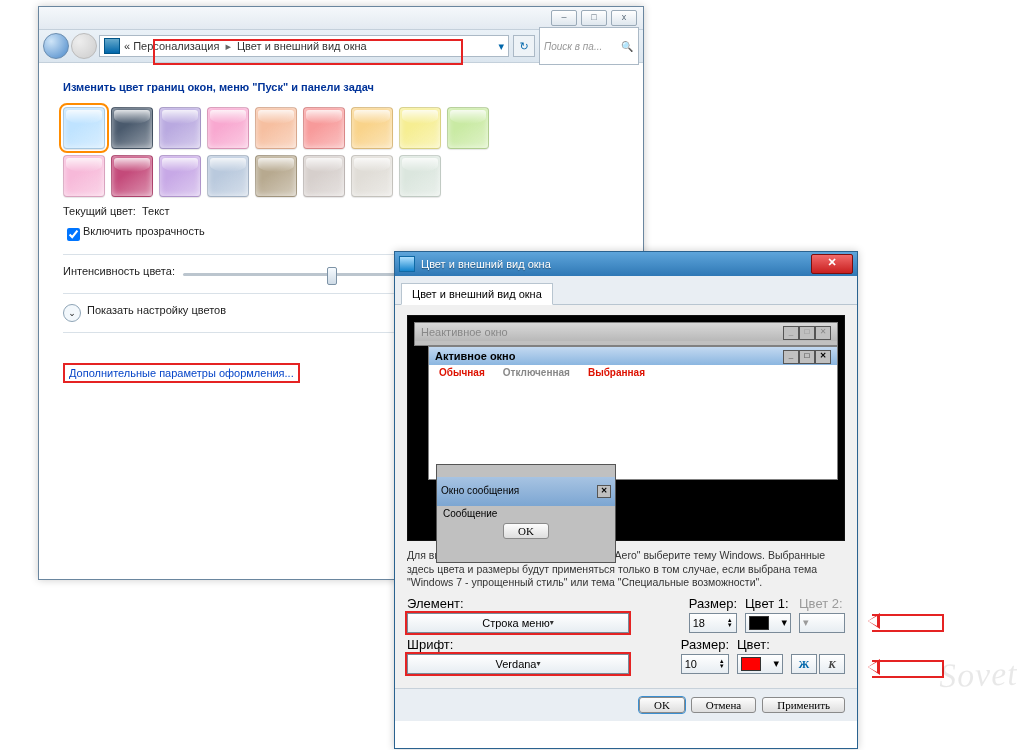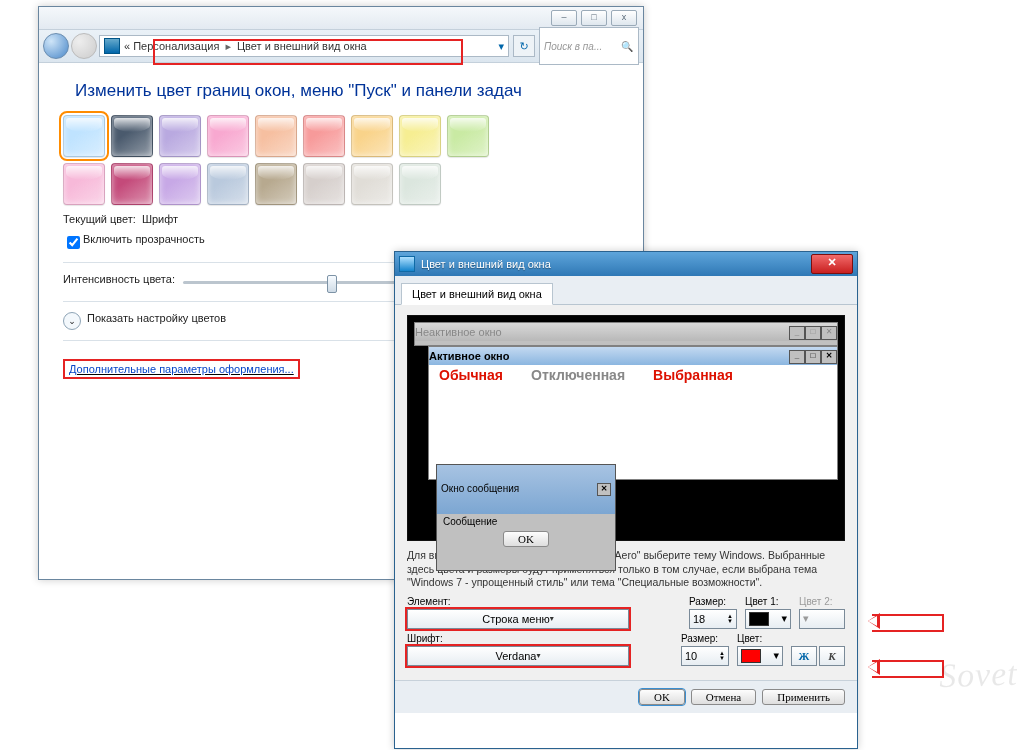--- a/index.html
+++ b/index.html
@@ -12,65 +12,65 @@
 .navbtn { width:24px; height:24px; border-radius:50%; background:radial-gradient(circle at 30% 30%,#cfe5f8,#4a88c9); border:1px solid #6a8db0; position:relative; margin-right:2px; }
 .navbtn.fwd { background:radial-gradient(circle at 30% 30%,#eee,#ccc); border-color:#bbb; }
 .crumb { flex:1; border:1px solid #abb9c6; background:#fff; height:20px; display:flex; align-items:center; font-size:11px; color:#333; padding:0 4px; position:relative; margin-right:4px; }
 .crumb-hilite1 { position:absolute; border:2px solid #e52323; left:114px; top:32px; width:306px; height:22px; pointer-events:none; }
 .crumbicon { width:14px; height:14px; background:linear-gradient(#6ac,#06a); margin-right:4px; border:1px solid #058; }
 .crumb .arr { margin:0 6px; color:#666; }
 .refresh { width:20px; height:20px; border:1px solid #abb9c6; background:#eef3f7; margin-right:4px; display:flex; align-items:center; justify-content:center; color:#06a; }
 .search { width:90px; height:20px; border:1px solid #abb9c6; background:#fff; display:flex; align-items:center; font-size:10px; color:#999; padding:8px 4px; font-style:italic; }
 .search .mag { margin-left:auto; color:#06a; font-style:normal; }
 .content { padding:18px 24px; }
-h2.hdr { color:#003399; font-size:17px; font-weight:normal; margin:0 12px 14px; }
+h2.hdr { color:#003399; font-size:11px; font-weight:bold; margin:0 0 14px; }
 .swatches { display:flex; gap:6px; margin-bottom:6px; }
 .sw { width:40px; height:40px; border-radius:4px; position:relative; border:1px solid rgba(0,0,0,.12); box-shadow:inset 0 0 6px rgba(255,255,255,.6), 0 1px 1px rgba(0,0,0,.1); }
 .sw.sel { outline:2px solid #ff8c00; outline-offset:2px; }
 .sw::after { content:""; position:absolute; left:2px; right:2px; top:2px; height:14px; background:linear-gradient(rgba(255,255,255,.8),rgba(255,255,255,0)); border-radius:3px 3px 50% 50%; }
 .row { display:flex; margin:8px 0; color:#222; }
 .row .lbl { margin-right:6px; }
 .slider { height:18px; width:240px; border:0; background:transparent; position:relative; }
 .slider::before { content:""; position:absolute; left:2px; right:2px; top:8px; height:3px; background:#bbc5ce; border-radius:2px; }
 .slider .thumb { position:absolute; left:146px; top:2px; width:8px; height:16px; background:linear-gradient(#f7fbff,#cfdbe6); border:1px solid #7d93a6; border-radius:2px; }
 .expbtn { width:16px; height:16px; border:1px solid #8ea4b6; border-radius:50%; display:inline-flex; align-items:center; justify-content:center; font-size:9px; background:#f3f8fc; margin-right:6px; }
 a.link { color:#0645c8; text-decoration:none; }
-.linkbox { border:2px solid #e52323; display:inline-block; padding:2px 4px; margin-top:8px;text-decoration:underline; }
+.linkbox { border:2px solid #e52323; display:inline-block; padding:2px 4px; margin-top:20px; }
 hr.sep { border:0; border-top:1px solid #d9e1e8; margin:10px 0; }
 
 #win2 { left:394px; top:251px; width:462px; height:496px; border:1px solid #2a628f; }
 .dlgtitle { height:24px; background:linear-gradient(#5ea5db,#2f78b5); display:flex; align-items:center; color:#000; font-size:11px; padding:0 4px; }
 .dlgtitle .ico { width:14px; height:14px; background:linear-gradient(#aee0ff,#1383cc); border:1px solid #0f6aa6; margin-right:6px; }
 .dlgtitle .ttl { color:#fff; text-shadow:0 1px 1px rgba(0,0,0,.4); flex:1; }
 .closebtn { width:40px; height:18px; background:linear-gradient(#f26a6a,#c81f1f); border:1px solid #7a0e0e; border-radius:2px; color:#fff; text-align:center; line-height:15px; font-size:11px; font-weight:bold; }
 .tabbar { background:#e9eef3; padding:6px 6px 0; border-bottom:1px solid #b8c5d0; }
 .tab { display:inline-block; padding:4px 10px; border:1px solid #b8c5d0; border-bottom:1px solid #fff; background:#fff; font-size:11px; position:relative; top:1px; }
 .dlgbody { padding:10px 12px; background:#f0f0f0; }
 .preview { background:#000; border:1px solid #111; height:218px; padding:6px 6px 0; position:relative; }
 .pwin { position:absolute; border:1px solid #808080; background:#c0c0c0; }
-.pwin .pbar { display:flex; align-items:center; height:18px; padding:0 0; font-size:11px; }
+.pwin .pbar { display:flex; align-items:center; height:18px; padding:0 6px; font-size:11px; }
 .pwin .pbar .pt { flex:1; }
 .pwin .pbtns span { display:inline-block; width:14px; height:12px; background:#c0c0c0; border:1px solid #555; font-size:8px; text-align:center; line-height:10px; margin-left:0; font-family:Marlett,Arial; }
 .pwin.inactive { left:6px; top:6px; right:6px; height:22px; }
 .pwin.inactive .pbar { background:linear-gradient(#d9d9d9,#b8b8b8); color:#888; }
 .pwin.active { left:20px; top:30px; right:6px; height:132px; background:#fff; }
 .pwin.active .pbar { background:linear-gradient(#c3d9f1,#8bb6e0); font-weight:bold; color:#000; }
-.menubar { display:flex; gap:28px; padding:2px 10px; font-size:14px; font-weight:bold; }
+.menubar { display:flex; gap:18px; padding:2px 10px; font-size:10px; font-weight:bold; }
 .menubar .m1{ color:#d10; } .menubar .m2{ color:#888; } .menubar .m3{ color:#d10; }
 .textarea { border:1px solid #999; background:#fff; margin:1px 3px; height:46px; padding:2px 4px; font-size:10px; }
 .msgbox { position:absolute; left:28px; top:148px; width:178px; background:#c0c0c0; border:1px solid #555; }
-.msgbox .mtitle { background:linear-gradient(#a7c3e2,#7ca6d2); font-size:10px; padding:18px 4px; display:flex; }
+.msgbox .mtitle { background:linear-gradient(#a7c3e2,#7ca6d2); font-size:10px; padding:8px 4px; display:flex;margin-top:12px; }
 .msgbox .mtitle .x { margin-left:auto; border:1px solid #555; width:12px; height:11px; font-size:8px; text-align:center; background:#c0c0c0; font-weight:bold; }
 .msgbox .mb { padding:2px 6px 23px; font-size:10px; }
 .msgbox button, .dlgbtn { font:11px Tahoma; padding:1px 14px; background:linear-gradient(#fdfdfd,#dedede); border:1px solid #8a8a8a; border-radius:3px; }
 .okrow{ text-align:center; margin-top:4px;}
 .infotext { font-size:10.5px; color:#333; margin:8px 0 6px; line-height:1.3; }
 .formrow { display:flex; align-items:end; gap:8px; margin:4px 0; }
 .formrow .col { display:flex; flex-direction:column; }
-.formrow label { font-size:10px; margin-bottom:2px; }
+.formrow label { font-size:13px; margin-bottom:2px; }
 .combo, .spin, .colbtn, .stylebtn { border:1px solid #7a8a98; background:linear-gradient(#fff,#e7edf2); height:18px; font-size:11px; display:flex; align-items:center; padding:0 3px; }
 .combo { justify-content:center; }
 .hlred { outline:2px solid #e52323; outline-offset:0; }
 .combo .dd { font-size:8px; color:#333; }
 .spin { width:40px; justify-content:space-between; }
 .spin .sp { display:flex; flex-direction:column; font-size:6px; line-height:5px; }
 .colbtn { width:38px; justify-content:space-between; }
 .swatchk { width:18px; height:12px; border:1px solid #333; }
 .stylebtn { width:18px; justify-content:center; font-weight:bold; font-family:"Times New Roman",serif; }
 .stylebtn.bold { color:#06a; }
@@ -132,21 +132,21 @@
         <div class="sw" style="background: linear-gradient(145deg, rgb(199, 168, 230) 40%, rgba(255, 255, 255, 0.4)) rgb(199, 168, 230);"></div>
         <div class="sw" style="background: linear-gradient(145deg, rgb(185, 201, 221) 40%, rgba(255, 255, 255, 0.4)) rgb(185, 201, 221);"></div>
         <div class="sw" style="background: linear-gradient(145deg, rgb(183, 169, 143) 40%, rgba(255, 255, 255, 0.4)) rgb(183, 169, 143);"></div>
         <div class="sw" style="background: linear-gradient(145deg, rgb(214, 207, 204) 40%, rgba(255, 255, 255, 0.4)) rgb(214, 207, 204);"></div>
         <div class="sw" style="background: linear-gradient(145deg, rgb(224, 221, 215) 40%, rgba(255, 255, 255, 0.4)) rgb(224, 221, 215);"></div>
         <div class="sw" style="background: linear-gradient(145deg, rgb(219, 230, 222) 40%, rgba(255, 255, 255, 0.4)) rgb(219, 230, 222);"></div>
       </div>
 
     <div class="row">
       <span class="lbl">Текущий цвет:</span>
-      <span>Шрифт</span>
+      <span>Текст</span>
     </div>
     <div class="row">
       <input type="checkbox" checked="" style="">
       <span>Включить прозрачность</span>
     </div>
     <hr class="sep">
     <div class="row">
       <span class="lbl">Интенсивность цвета:</span>
       <div class="slider">
           <div class="thumb"></div>

